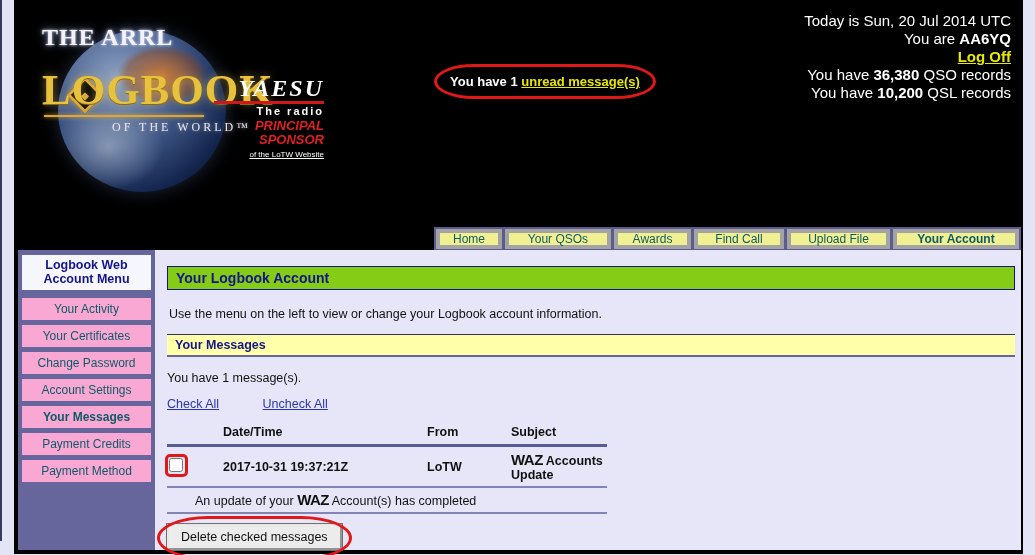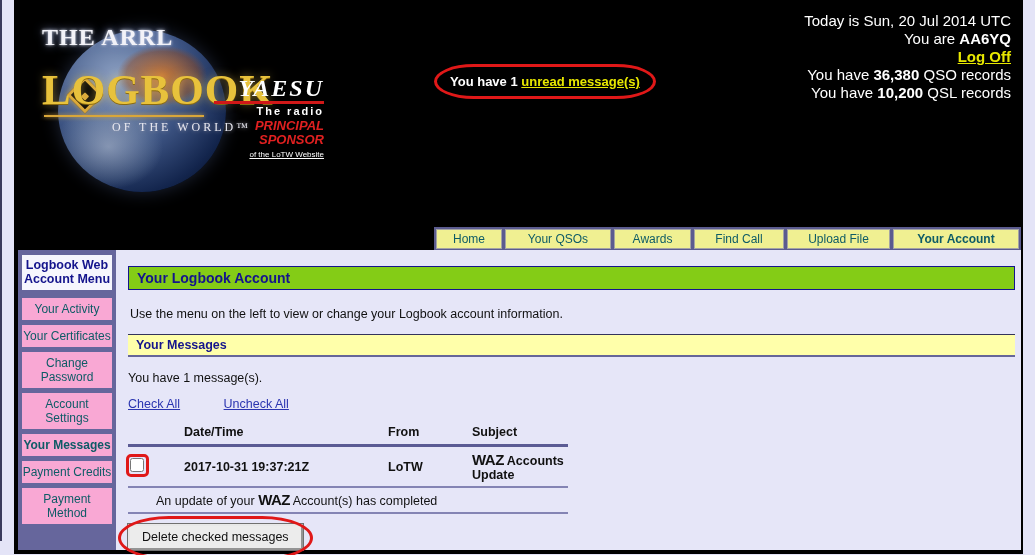--- a/index.html
+++ b/index.html
@@ -47,27 +47,27 @@
 
   .notice { position:absolute; left:432px; top:74px; color:#fff; font-size:13px; font-weight:bold; white-space:nowrap; }
   .notice a { color:#e8e800; text-decoration:underline; cursor:pointer; }
   .oval { position:absolute; border:3px solid #e01818; pointer-events:none; }
   .notice-oval { left:-16px; top:-10px; right:-16px; bottom:-10px; border-radius:50px / 22px; }
 
   
   .tabbar { position:absolute; right:0; bottom:0; height:23px; background:#5b5b8f;
             display:flex; align-items:stretch; padding:2px 2px 1px 2px; gap:3px; }
   .tab { background:#f0f092; color:#0e5b66; font-size:12px; display:flex; align-items:center;
-         justify-content:center; cursor:pointer; border:1px solid #a3a3a3; }
+         justify-content:center; cursor:pointer; border:4px solid #a3a3a3; }
   .tab.active { font-weight:bold; }
 
   
   .body-row { display:flex; background:#e6e6f8; min-height:283px; align-items:stretch; }
 
-  .sidebar { width:98px; background:#66669c; padding:5px 4px 8px 4px; flex:none; }
+  .sidebar { width:137px; background:#66669c; padding:5px 4px 8px 4px; flex:none; }
   .menu-title { background:#f6f6fd; color:#14148c; font-weight:bold; font-size:12.5px; text-align:center;
                 line-height:14px; padding:3px 0 4px 0; margin-bottom:8px; }
   .menu-item { background:#f9a8d4; color:#0e5b66; font-size:12px; text-align:center; padding:4px 0;
                margin-bottom:5px; cursor:pointer; }
   .menu-item.active { font-weight:bold; }
 
   .main { flex:1; padding:16px 6px 0 12px; position:relative; }
   .page-title-bar { background:#84cc16; border:1px solid #14148c; color:#14148c; font-weight:bold;
                     font-size:14px; padding:3px 8px; }
   .intro { color:#111; font-size:12.5px; margin:17px 2px 0 2px; }

